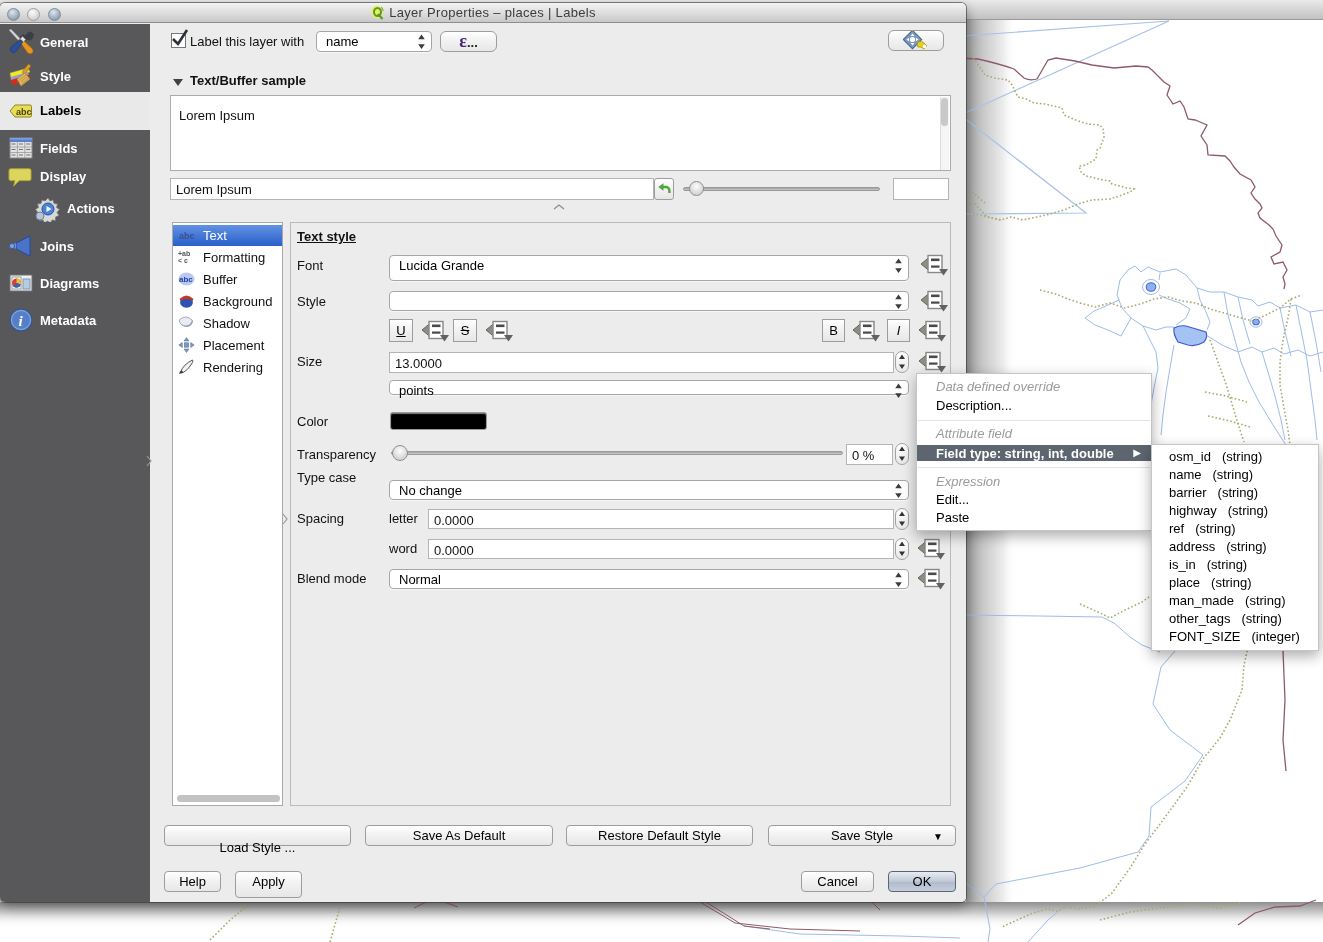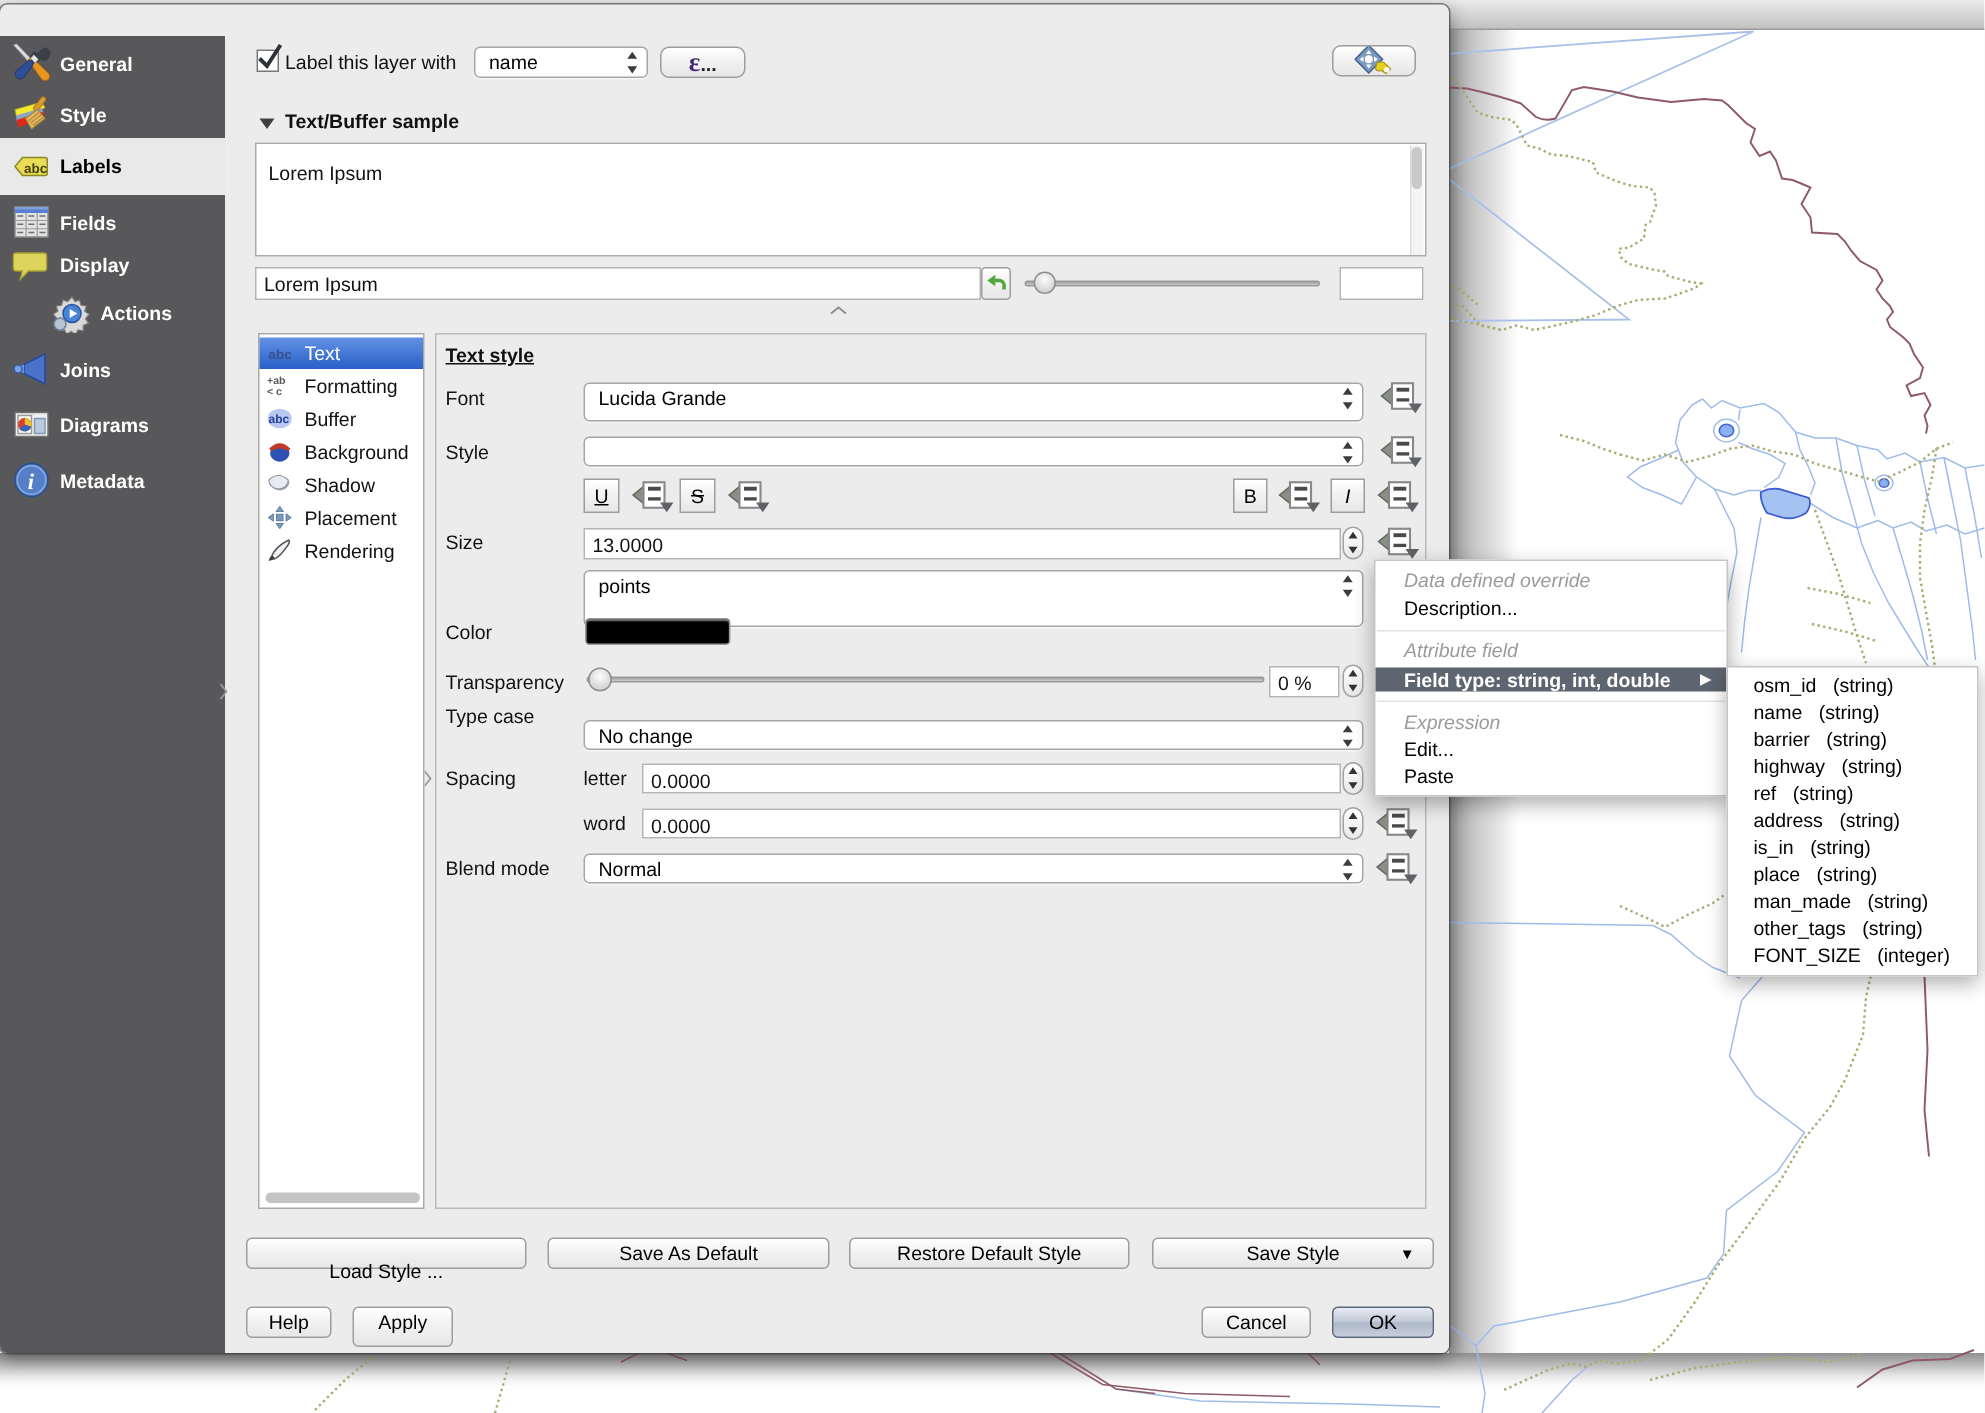--- a/index.html
+++ b/index.html
@@ -151,20 +151,31 @@
     <path d="M1283 651 L1285 700 L1283 740 L1286 771"></path>
     <path d="M1238 925 L1255 913 L1275 907 L1300 906 L1316 900"></path>
     <path d="M414 908 L428 901 L444 902 L458 907" stroke-width="1"></path>
     <path d="M700 902 L735 923 L790 929 L860 931" stroke-width="1"></path>
     <path d="M706 902 L744 926 L770 929" stroke-width="1"></path>
     <path d="M872 902 L880 910" stroke-width="1"></path>
   </g>
 </svg>
 
 <div id="win">
+  <div id="titlebar">
+    <div class="light" style="left:7px;  background:radial-gradient(circle at 40% 30%, #dfe6ee, #93a2b4 70%, #6b7c90); border:1px solid #7d8ea0;"></div>
+    <div class="light" style="left:27px; background:radial-gradient(circle at 40% 30%, #fbfbfb, #d3d3d3 70%, #b4b4b4); border:1px solid #9e9e9e;"></div>
+    <div class="light" style="left:48px; background:radial-gradient(circle at 40% 30%, #dfe6ee, #93a2b4 70%, #6b7c90); border:1px solid #7d8ea0;"></div>
+    <div class="t"><svg width="15" height="15" viewBox="0 0 15 15" style="vertical-align:-3px">
+          <ellipse cx="7" cy="7" rx="5.5" ry="6.5" fill="#e8ee6a" transform="rotate(-20 7 7)"></ellipse>
+          <path d="M4 7 a3.5 4 0 1 1 7 0 a3.5 4 0 1 1 -7 0" fill="none" stroke="#5a9a28" stroke-width="2"></path>
+          <path d="M8 9 l4.5 5" stroke="#5a9a28" stroke-width="2.2"></path>
+          <path d="M11 2 q2 1.5 2 4" stroke="#8aba3a" stroke-width="1.4" fill="none"></path>
+        </svg> Layer Properties – places | Labels</div>
+  </div>
   <div id="sidebar">
     <div class="sbitem" style="top:2px">
       <svg class="ic" viewBox="0 0 26 26">
           <path d="M1 1 L3 0.2 L12 9.5 L10.5 11.5 Z" fill="#d9dde2" stroke="#90959c" stroke-width=".5"></path>
           <path d="M10.5 11 L13 9 L24.5 20 Q26 23 23.5 24.5 Q21 25.5 19.5 23.5 Z" fill="#e8941e" stroke="#a06312" stroke-width=".6"></path>
           <path d="M12 8 L15 5 L17 6.5 L20 3.5 L23 2.5 L26 5.5 L25 9 L22.5 11.5 L19 11 L16.5 12.5 L14 13.5 Z" fill="#3a3f46"></path>
           <path d="M14.5 7.5 L17.5 10.5 L15.5 13 L12.5 10 Z" fill="#e4e6e9" stroke="#9aa0a8" stroke-width=".5"></path>
           <path d="M13 11 Q15 13 13.5 15 L8 22.5 Q5.5 25 3 22.5 Q0.8 20 3.3 17.8 L11 11.5 Z" fill="#2e4f96" stroke="#1b356e" stroke-width=".6"></path>
         </svg>
       <span class="lab">General</span>
@@ -380,21 +391,21 @@
     <div class="btn" style="left:303px; top:295px; width:24px; height:23px; border-radius:0;"><span style="text-decoration:line-through; position:relative; top:3px;">S</span></div>
     <div class="btn" style="left:672px; top:295px; width:23px; height:23px; border-radius:0;"><span style="position:relative; top:3px;">B</span></div>
     <div class="btn" style="left:737px; top:295px; width:23px; height:23px; border-radius:0;"><span style="font-style:italic; position:relative; top:3px;">I</span></div>
     <div class="lbl" style="left:147px; top:330px;">Size</div>
     <div class="tfield" style="left:239px; top:328px; width:505px; height:21px;">
         <span class="tx">13.0000</span>
       </div>
     <div class="spin" style="left:745px; top:327px;"><svg width="8" height="16" viewBox="0 0 8 16" style="margin-top:2px">
           <path d="M4 0.5 L7 5 H1 z M1 10.5 H7 L4 15 z" fill="#333"></path>
         </svg></div>
-    <div class="combo" style="left:239px; top:356px; width:520px; height:38px;">
+    <div class="combo" style="left:239px; top:356px; width:520px; height:15px;">
         <span class="tx">points</span>
         <svg class="ar" width="9" height="16" viewBox="0 0 9 16">
           <path d="M4.5 0.5 L7.8 5.2 H1.2 z M1.2 10.2 H7.8 L4.5 15 z" fill="#3c3c3c"></path>
         </svg>
       </div>
     <div class="lbl" style="left:147px; top:390px;">Color</div>
     <div class="abs" style="left:240px; top:388px; width:97px; height:18px; background:#000; border:1.5px solid #9a9a9a; border-radius:3px; box-shadow:inset 0 1px 1px rgba(255,255,255,.5);"></div>
     <div class="lbl" style="left:147px; top:423px;">Transparency</div>
     <div class="abs" style="left:241px; top:427px; width:452px; height:4px; background:linear-gradient(#9f9f9f,#cfcfcf); border-radius:2px; border:1px solid #9a9a9a;"></div>
     <div class="abs" style="left:242px; top:421px; width:16px; height:16px; border-radius:50%; background:radial-gradient(circle at 50% 35%, #fdfdfd, #d2d2d2 75%, #b9b9b9); border:1px solid #8f8f8f;"></div>

